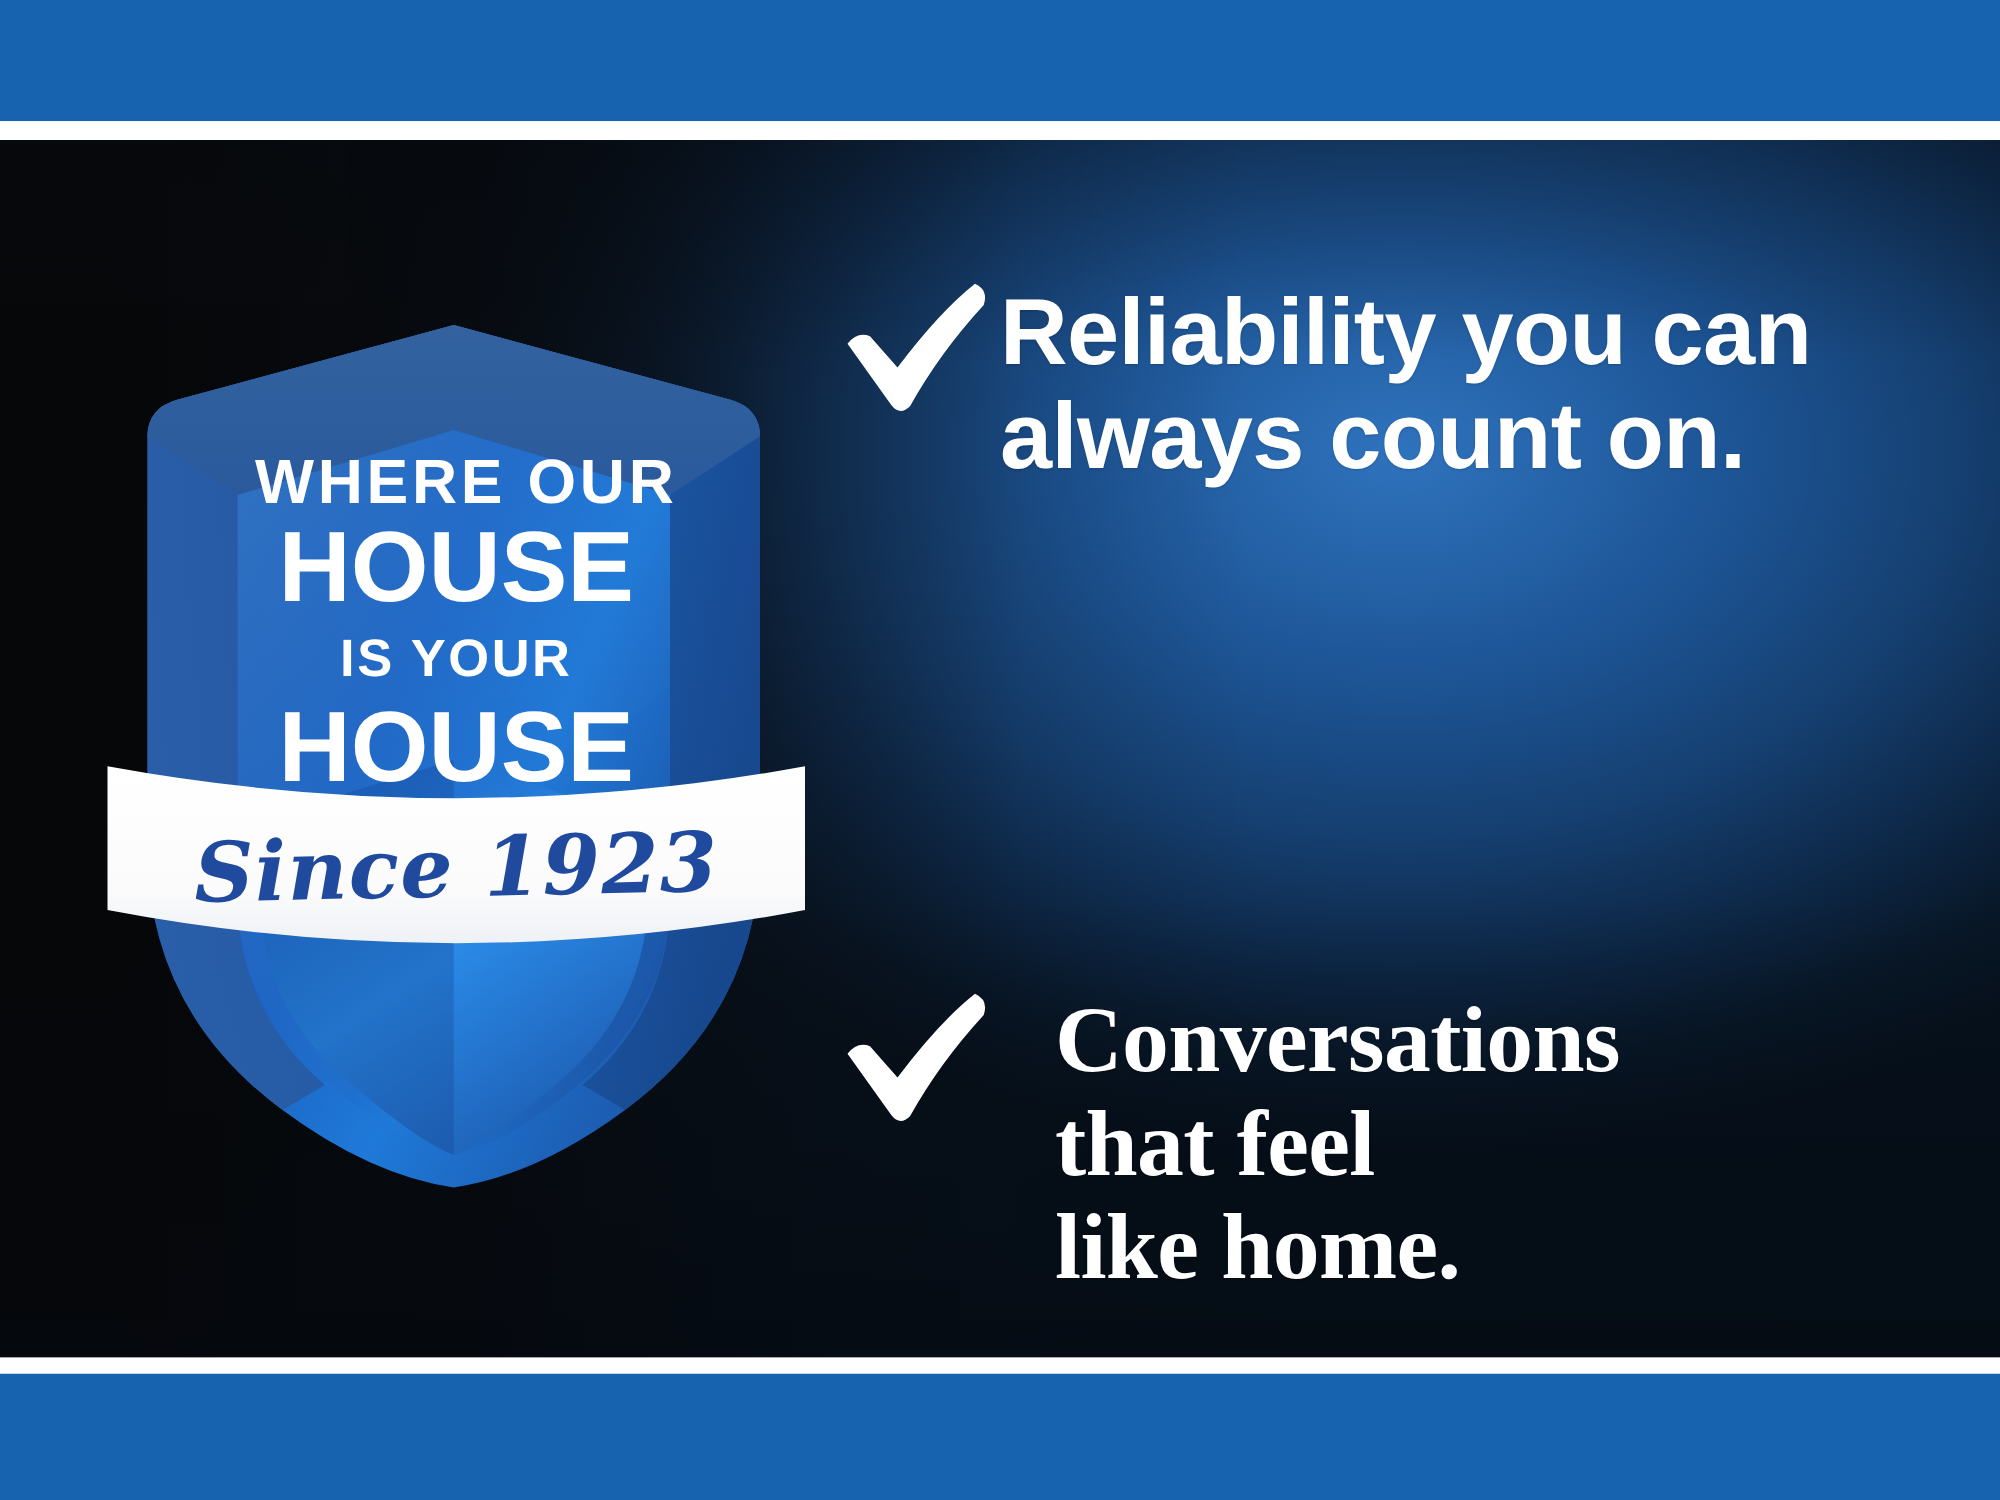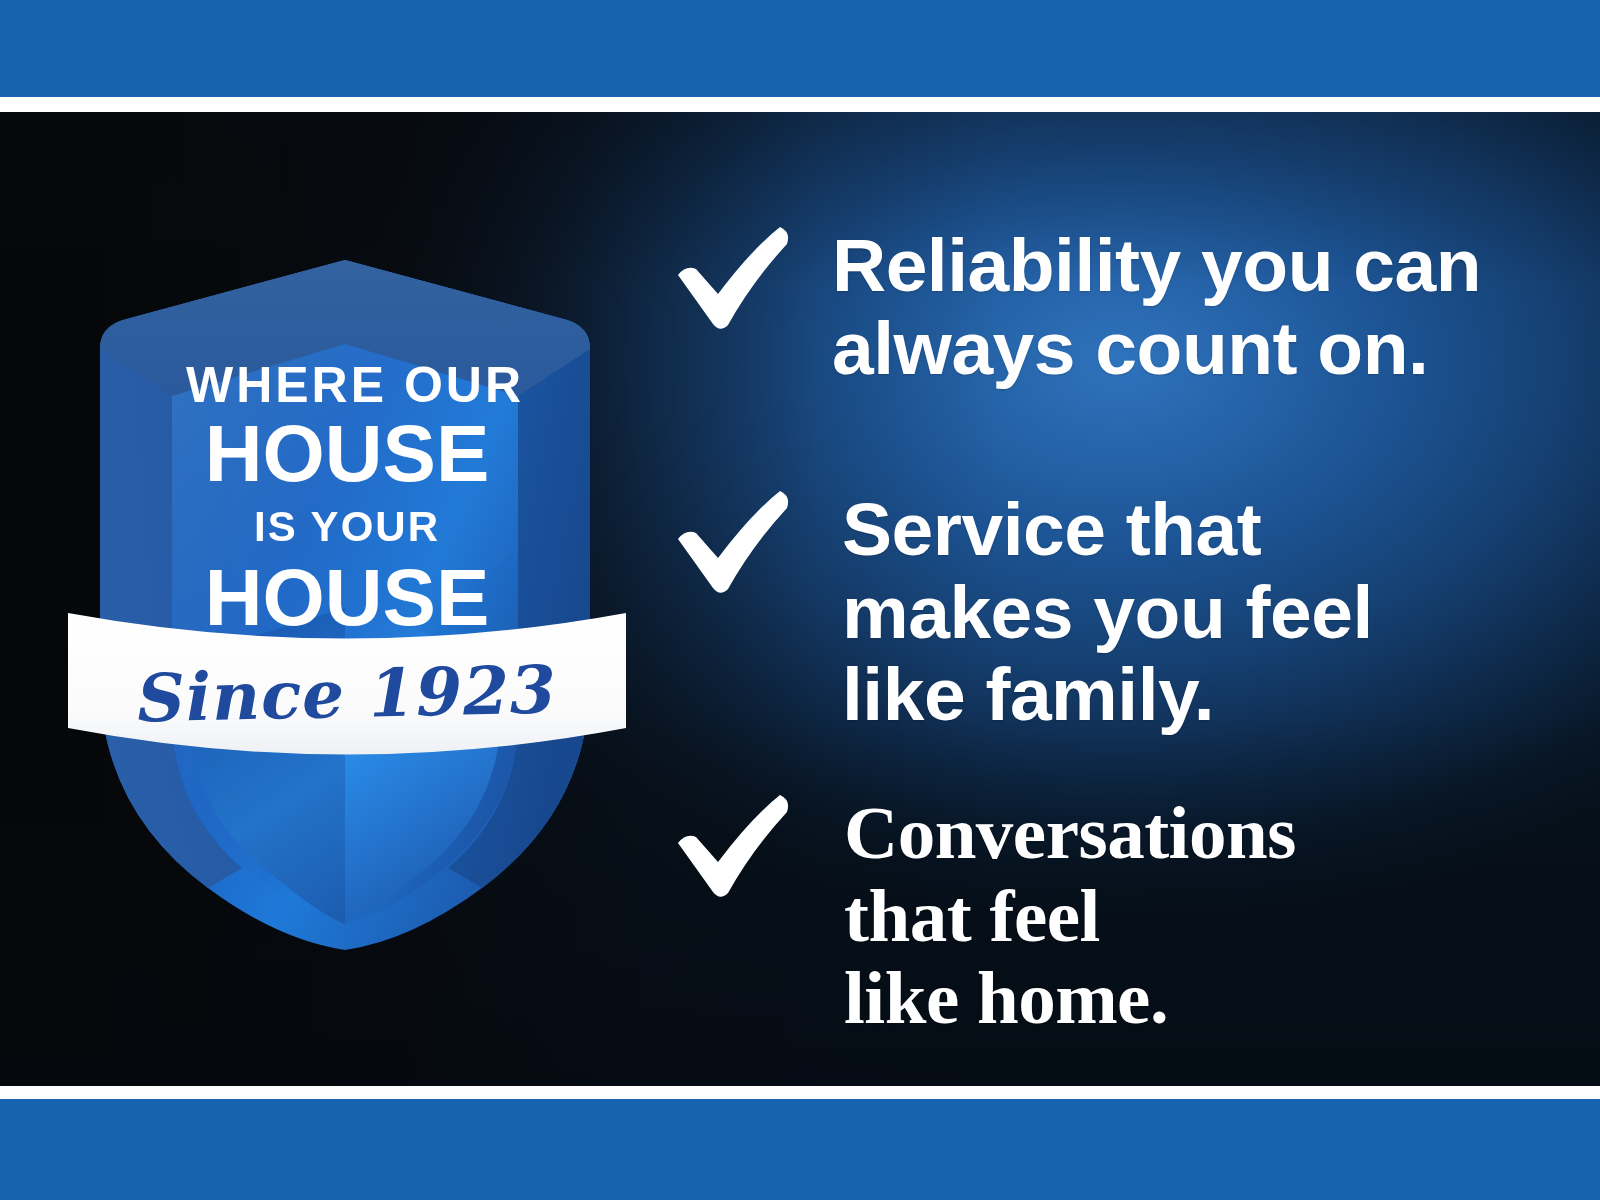--- a/index.html
+++ b/index.html
@@ -84,21 +84,21 @@
     position: absolute;
     inset: -20px;
     opacity: 0.40;
     mix-blend-mode: overlay;
     pointer-events: none;
   }
 
   
   #logo {
     position: absolute;
-    left: 62px;
+    left: 80px;
     top: 248px;
     width: 570px;
     height: 712px;
   }
   #logo svg { display: block; width: 100%; height: 100%; }
 
   .shield-text {
     position: absolute;
     left: 0;
     top: 0;
@@ -176,21 +176,20 @@
 
   .btext {
     color: #ffffff;
     font-family: "Liberation Sans", sans-serif;
     font-weight: 700;
     font-size: 75px;
     line-height: 1.10;
     letter-spacing: -0.5px;
     white-space: pre-line;
     margin-top: 8px;
-    margin-left: 32px;
     text-shadow: 0 1px 2px rgba(0,0,0,0.18);
   }
   .bullet.b2 .btext { margin-left: 42px; }
   .bullet.b3 .btext { margin-left: 44px; font-family: Liberation Serif, serif; }
 </style>
 </head>
 <body>
 
 <div id="canvas">
 
@@ -291,30 +290,20 @@
     <div class="bullet b1">
       <span class="check">
         <svg viewBox="0 0 140 120" xmlns="http://www.w3.org/2000/svg">
           <path d="M18 57 Q26 47 36 51 L58 76 Q92 31 120 9 Q131 14 127 26 Q92 64 68 107 Q60 115 53 106 Z" fill="#ffffff"></path>
         </svg>
       </span>
       <div class="btext">Reliability you can
 always count on.</div>
     </div>
 
-    <div class="bullet b2">
-      <span class="check">
-        <svg viewBox="0 0 140 120" xmlns="http://www.w3.org/2000/svg">
-          <path d="M18 57 Q26 47 36 51 L58 76 Q92 31 120 9 Q131 14 127 26 Q92 64 68 107 Q60 115 53 106 Z" fill="#ffffff"></path>
-        </svg>
-      </span>
-      <div class="btext">Service that
-makes you feel
-like family.</div>
-    </div>
 
     <div class="bullet b3">
       <span class="check">
         <svg viewBox="0 0 140 120" xmlns="http://www.w3.org/2000/svg">
           <path d="M18 57 Q26 47 36 51 L58 76 Q92 31 120 9 Q131 14 127 26 Q92 64 68 107 Q60 115 53 106 Z" fill="#ffffff"></path>
         </svg>
       </span>
       <div class="btext">Conversations
 that feel
 like home.</div>

